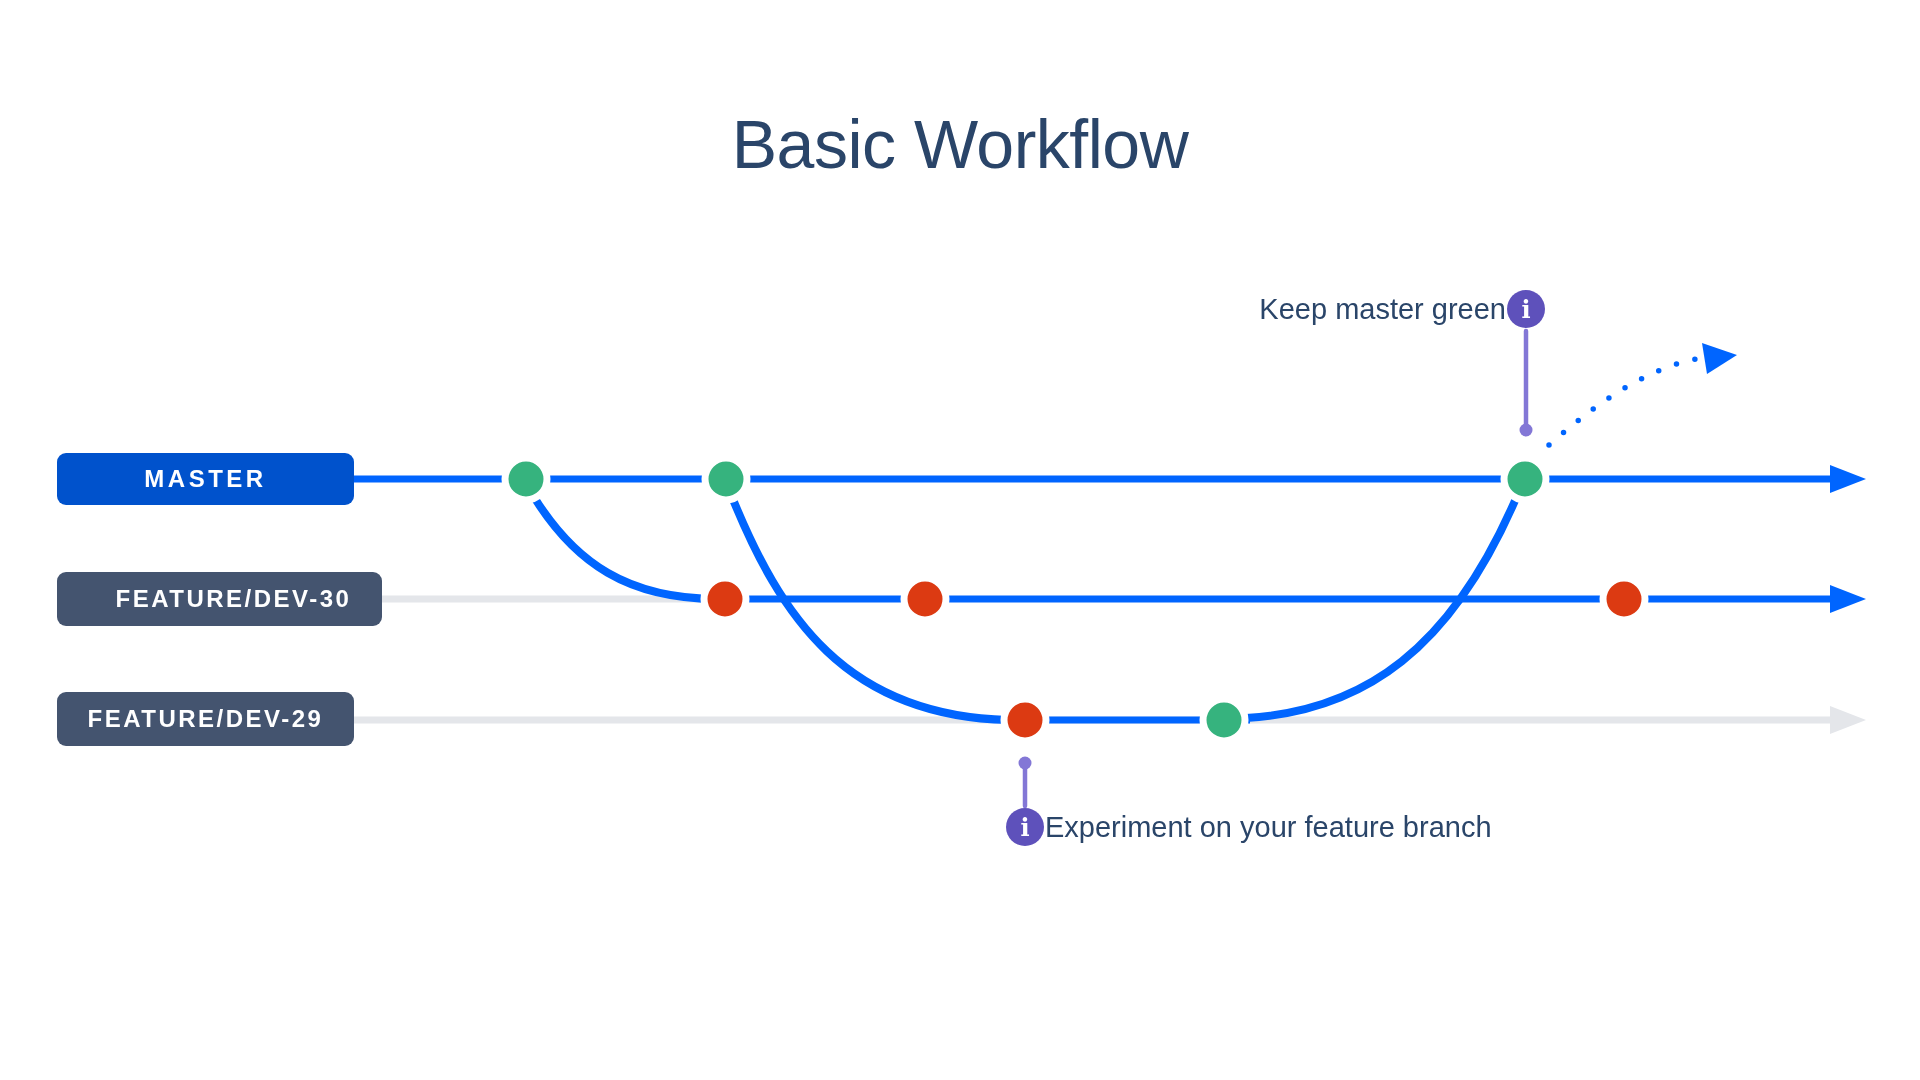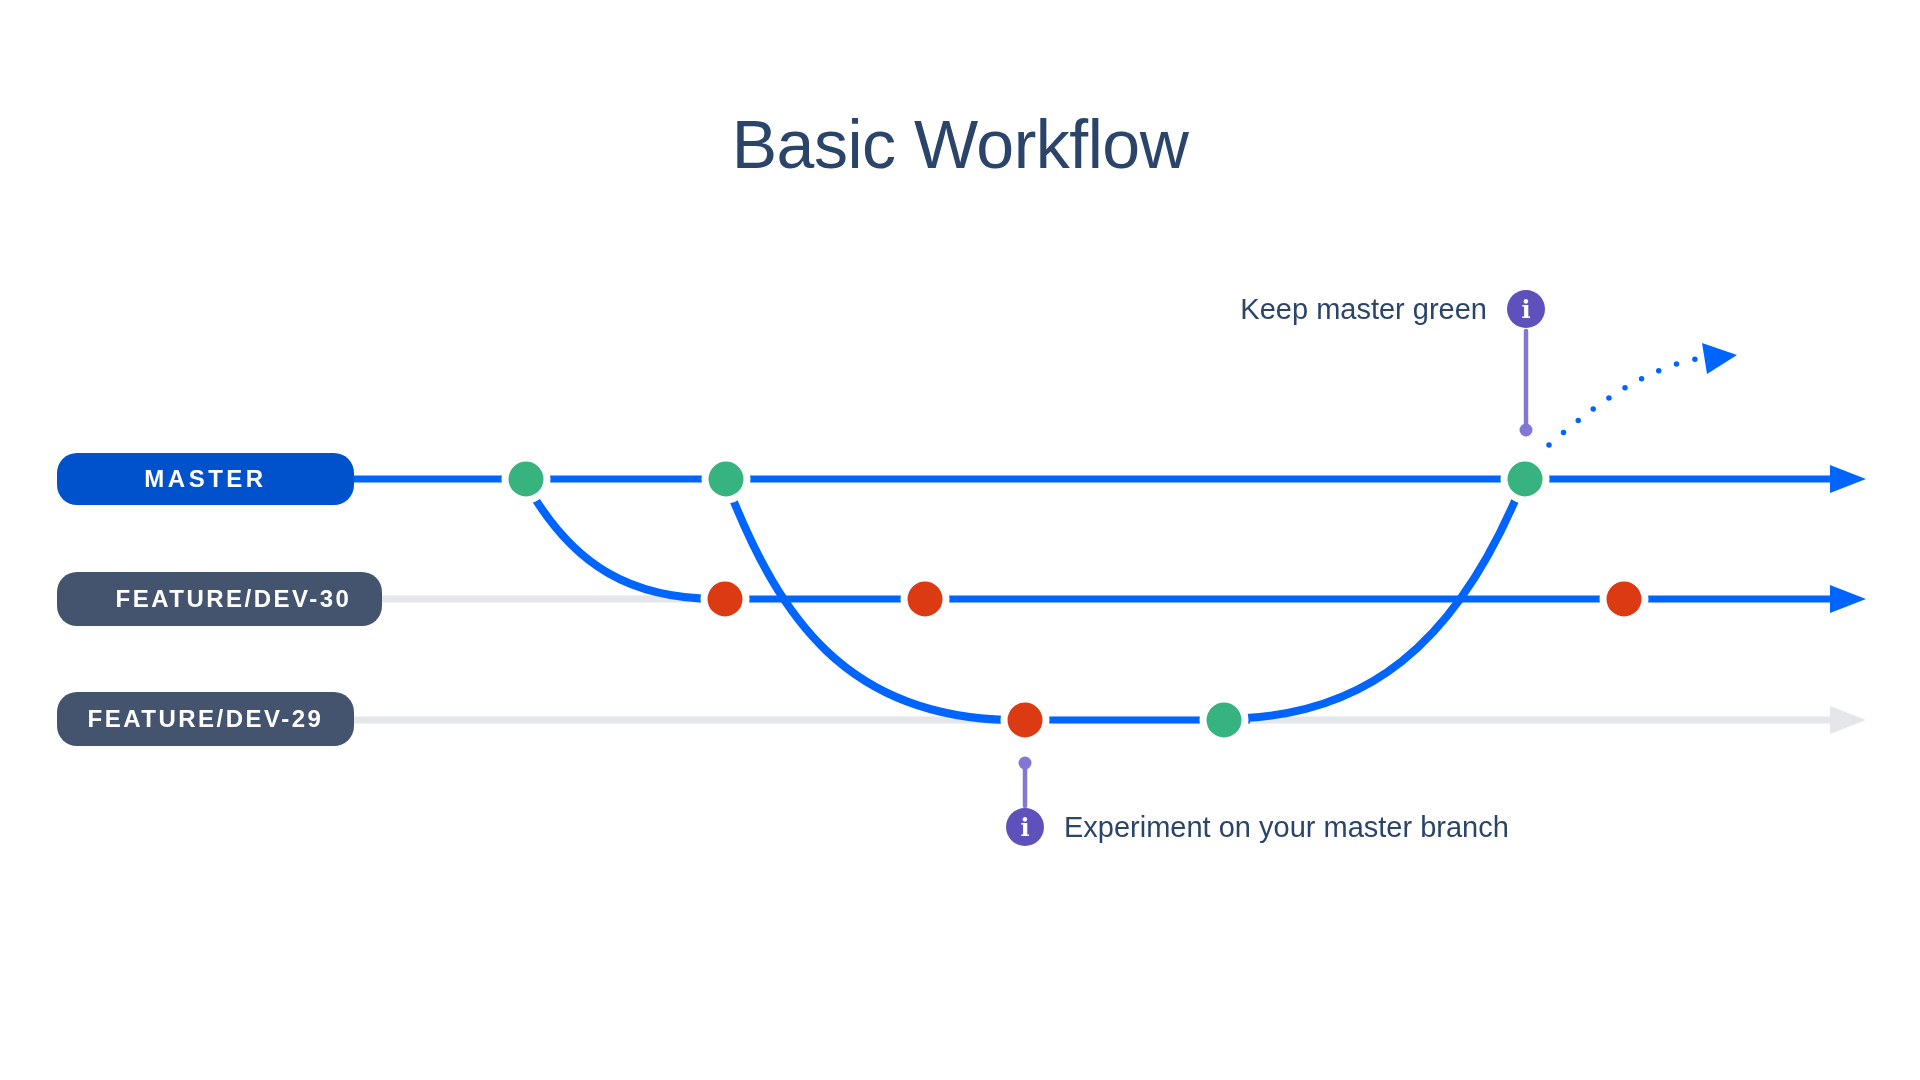--- a/index.html
+++ b/index.html
@@ -41,35 +41,35 @@
   .commit.passing { fill: var(--commit-green, #36B37E); }
   .commit.failing { fill: var(--commit-red, #DC3A12); }
 
   .branch-badge {
     position: absolute;
     left: 57px;
     width: 297px;
     display: flex;
     align-items: center;
     justify-content: center;
-    border-radius: 20px;
+    border-radius: 9px;
     color: #ffffff;
     font-size: 24px;
     font-weight: 700;
     letter-spacing: 2.5px;
   }
   .badge-master { top: 453px; height: 52px; background: var(--badge-blue, #0052CC); letter-spacing: 3.5px; }
   .badge-dev30  { top: 572px; height: 54px; background: var(--badge-slate, #44546F); padding-left: 28px; }
   .badge-dev45  { top: 692px; height: 54px; background: var(--badge-slate, #44546F); }
 
   .annotation {
     position: absolute;
     display: flex;
     align-items: center;
-    gap: 20px;
+    gap: 1px;
     color: var(--text-navy, #2A4569);
     font-size: 29px;
   }
   .annotation-top { top: 290px; left: 1150px; width: 395px; justify-content: flex-end; }
   .annotation-bottom { top: 808px; left: 1006px; }
 
   .info-icon {
     width: 38px; height: 38px;
     border-radius: 50%;
     background: var(--purple-icon, #5E51BB);
@@ -132,16 +132,16 @@
   <div class="branch-badge badge-dev30">FEATURE/DEV-30</div>
   <div class="branch-badge badge-dev45">FEATURE/DEV-29</div>
 
   <div class="annotation annotation-top">
     <span>Keep master green</span>
     <span class="info-icon">i</span>
   </div>
 
   <div class="annotation annotation-bottom">
     <span class="info-icon">i</span>
-    <span>Experiment on your master branch</span>
+    <span>Experiment on your feature branch</span>
   </div>
 
 </div>
 
 </body></html>

